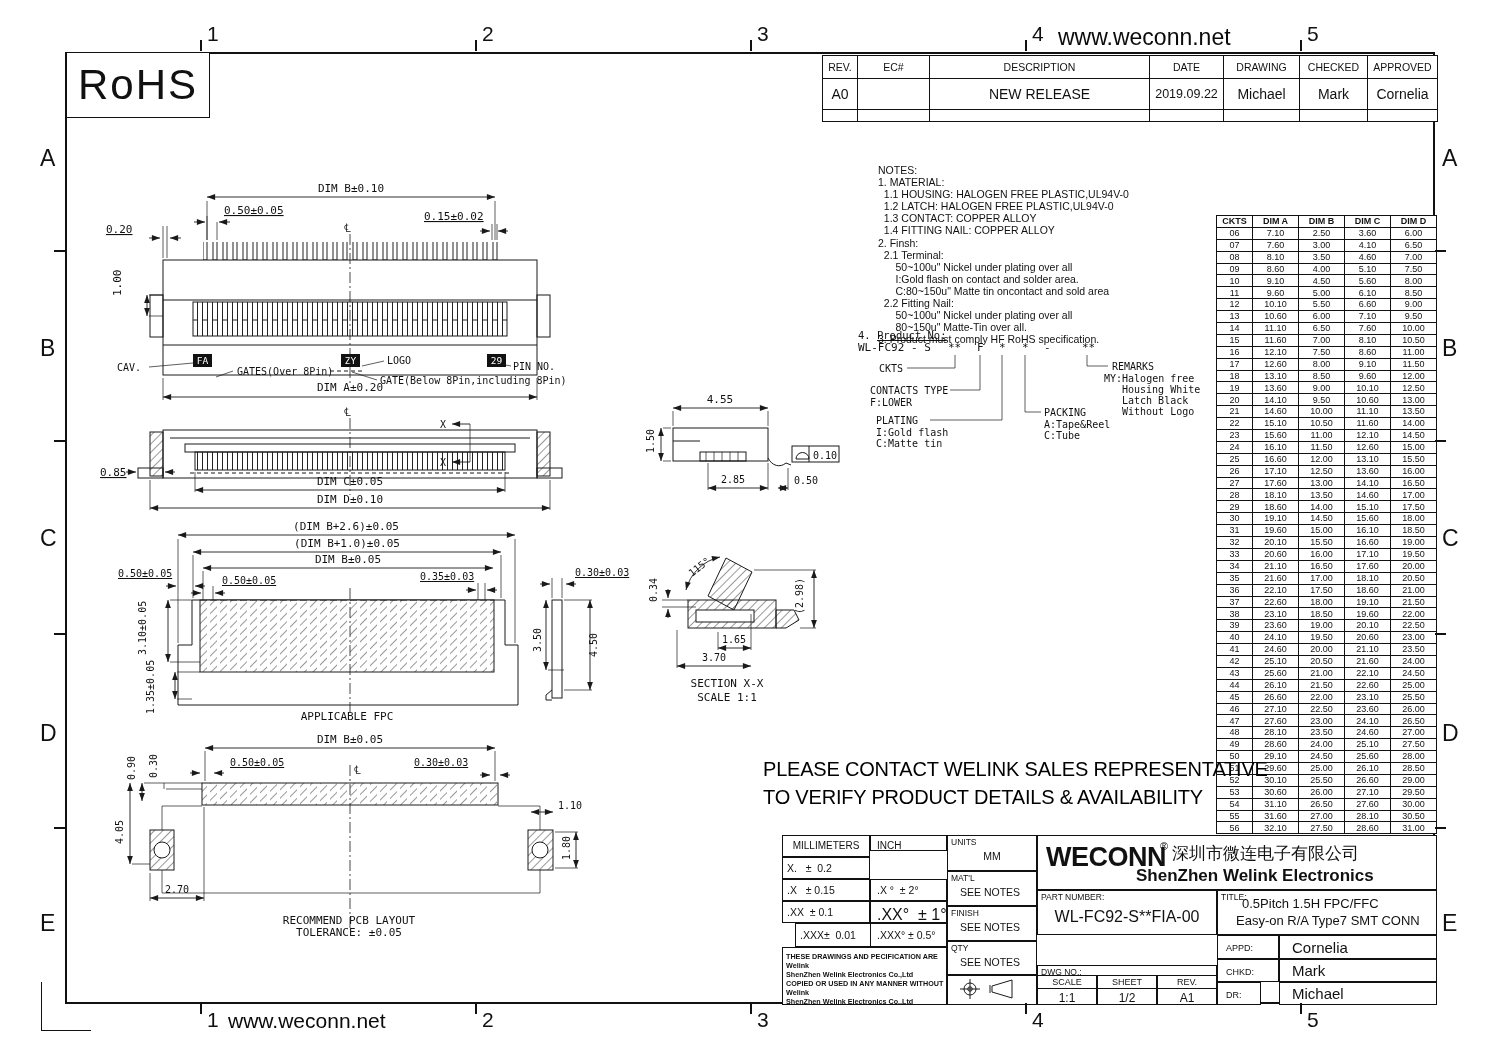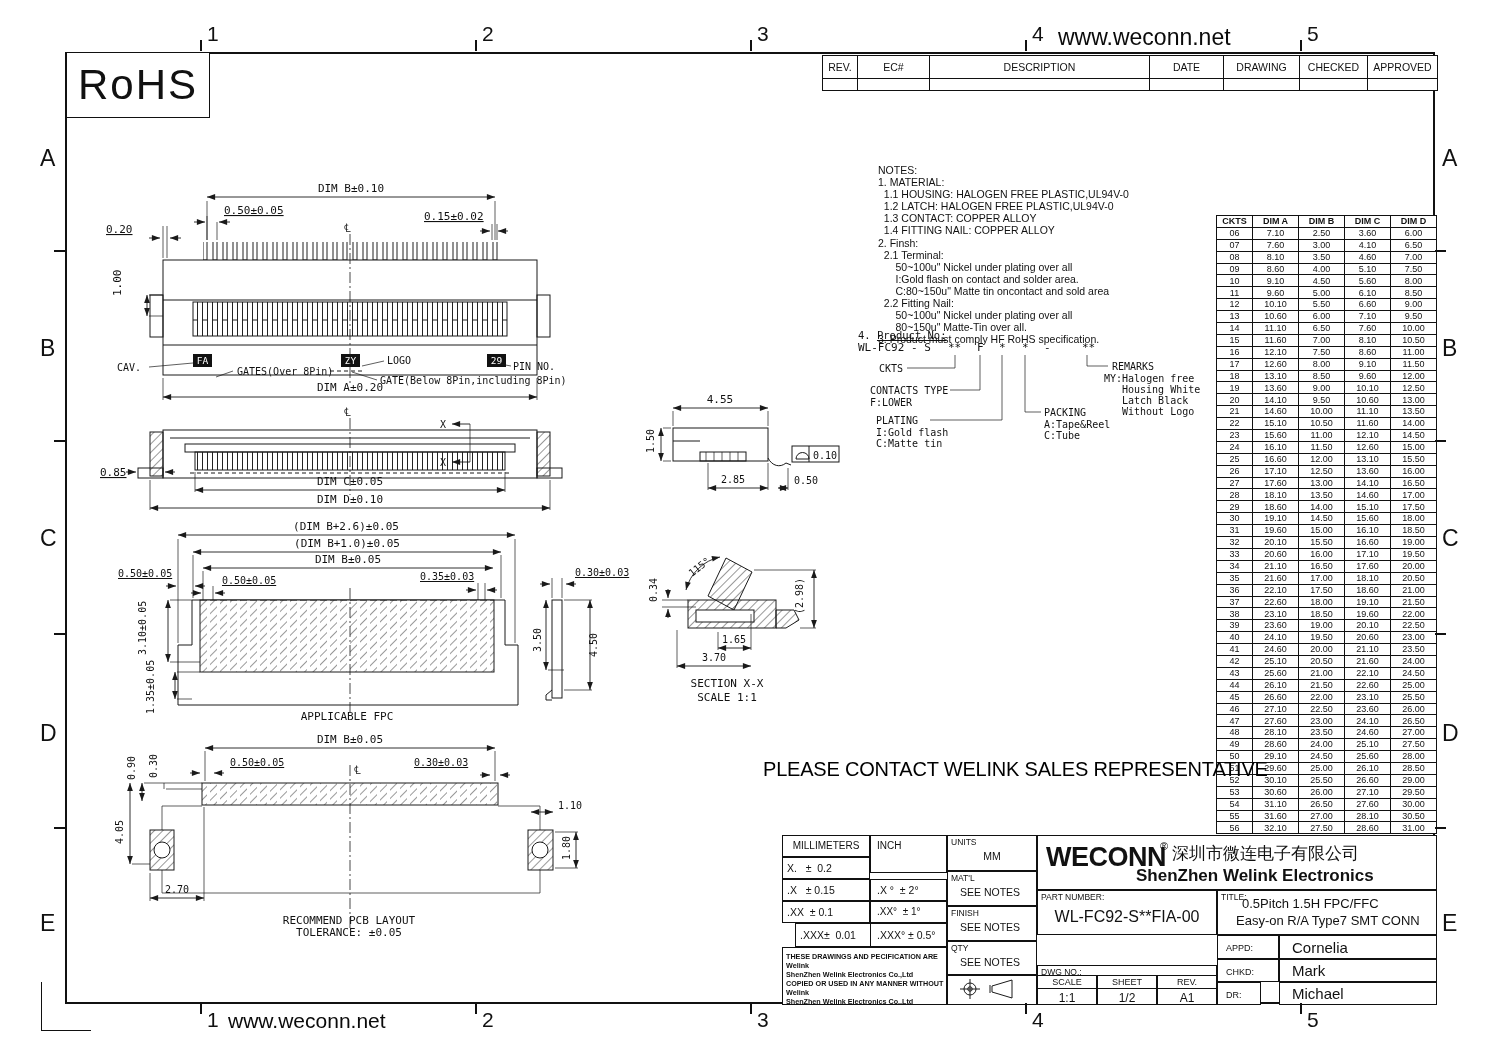--- a/index.html
+++ b/index.html
@@ -74,20 +74,29 @@
     <tbody>
         <tr>
       <th>REV.</th>
       <th>EC#</th>
       <th>DESCRIPTION</th>
       <th>DATE</th>
       <th>DRAWING</th>
       <th>CHECKED</th>
       <th>APPROVED</th>
     </tr>
+    <tr>
+      <td>A0</td>
+      <td></td>
+      <td>NEW RELEASE</td>
+      <td style="font-size:12.5px;">2019.09.22</td>
+      <td>Michael</td>
+      <td>Mark</td>
+      <td>Cornelia</td>
+    </tr>
     <tr class="empty">
           <td></td>
           <td></td>
           <td></td>
           <td></td>
           <td></td>
           <td></td>
           <td></td>
         </tr>
   </tbody>
@@ -483,20 +492,21 @@
           <td>32.10</td>
           <td>27.50</td>
           <td>28.60</td>
           <td>31.00</td>
         </tr>
       </tbody>
   </table>
 
   <div id="salesnote">
     <div>PLEASE CONTACT WELINK SALES REPRESENTATIVE</div>
+    <div>TO VERIFY PRODUCT DETAILS &amp; AVAILABILITY</div>
   </div>
 
   <svg id="draw" width="1370" height="952" viewBox="65 52 1370 952">
     <defs>
       <marker id="ar" viewBox="0 0 10 10" refX="9.5" refY="5" markerWidth="10" markerHeight="10" orient="auto-start-reverse">
           <path d="M0.5,1.8 L9.5,5 L0.5,8.2 Z" style="fill:#1a1a1a;stroke:none;"></path>
         </marker>
       <pattern id="hatch" width="6" height="6" patternTransform="rotate(45)" patternUnits="userSpaceOnUse">
           <line x1="0" y1="0" x2="0" y2="6" style="stroke:#333;stroke-width:1;"></line>
         </pattern>
@@ -785,40 +795,40 @@
       <text x="1104" y="382" class="s10">MY:Halogen free</text>
       <text x="1122" y="393" class="s10">Housing White</text>
       <text x="1122" y="404" class="s10">Latch Black</text>
       <text x="1122" y="415" class="s10">Without Logo</text>
     </g>
   </svg>
 
   <div class="cell" style="left:782px;top:835px;width:88px;height:22px;">
       <div style="font-size:10px;text-align:center;padding-top:4px;">MILLIMETERS</div>
     </div>
-  <div class="cell" style="left:870px;top:835px;width:77px;height:38px;">
+  <div class="cell" style="left:870px;top:835px;width:77px;height:16px;">
       <div style="font-size:10px;padding:4px 0 0 6px;">INCH</div>
     </div>
   <div class="cell" style="left:782px;top:857px;width:88px;height:22px;">
       <div class="pre" style="font-size:10.5px;padding:4px 0 0 4px;">X.   ±  0.2</div>
     </div>
   <div class="cell" style="left:870px;top:857px;width:77px;height:22px;margin-top:24px;">
       <div class="pre" style="font-size:10.5px;padding:4px 0 0 6px;">X.°   ±   5°</div>
     </div>
   <div class="cell" style="left:782px;top:879px;width:88px;height:22px;">
       <div class="pre" style="font-size:10.5px;padding:4px 0 0 4px;">.X   ± 0.15</div>
     </div>
   <div class="cell" style="left:870px;top:879px;width:77px;height:22px;">
       <div class="pre" style="font-size:10.5px;padding:4px 0 0 6px;">.X °  ± 2°</div>
     </div>
   <div class="cell" style="left:782px;top:901px;width:88px;height:22px;">
       <div class="pre" style="font-size:10.5px;padding:4px 0 0 4px;">.XX  ± 0.1</div>
     </div>
   <div class="cell" style="left:870px;top:901px;width:77px;height:22px;">
-      <div class="pre" style="font-size:10px;padding:4px 0 0 6px;">.XX°  ± 1°</div>
+      <div class="pre" style="font-size:16px;padding:4px 0 0 6px;">.XX°  ± 1°</div>
     </div>
   <div class="cell" style="left:782px;top:923px;width:88px;height:24px;margin-left:13px;">
       <div class="pre" style="font-size:10.5px;padding:5px 0 0 4px;">.XXX±  0.01</div>
     </div>
   <div class="cell" style="left:870px;top:923px;width:77px;height:24px;">
       <div class="pre" style="font-size:10.5px;padding:5px 0 0 6px;">.XXX° ± 0.5°</div>
     </div>
   <div class="cell" style="left:782px;top:947px;width:165px;height:58px;">
       <div style="font-size:7.2px;font-weight:bold;line-height:9px;padding:4px 2px 0 3px;white-space:pre-line;">THESE DRAWINGS AND PECIFICATION  ARE Welink
 ShenZhen Welink Electronics Co.,Ltd

